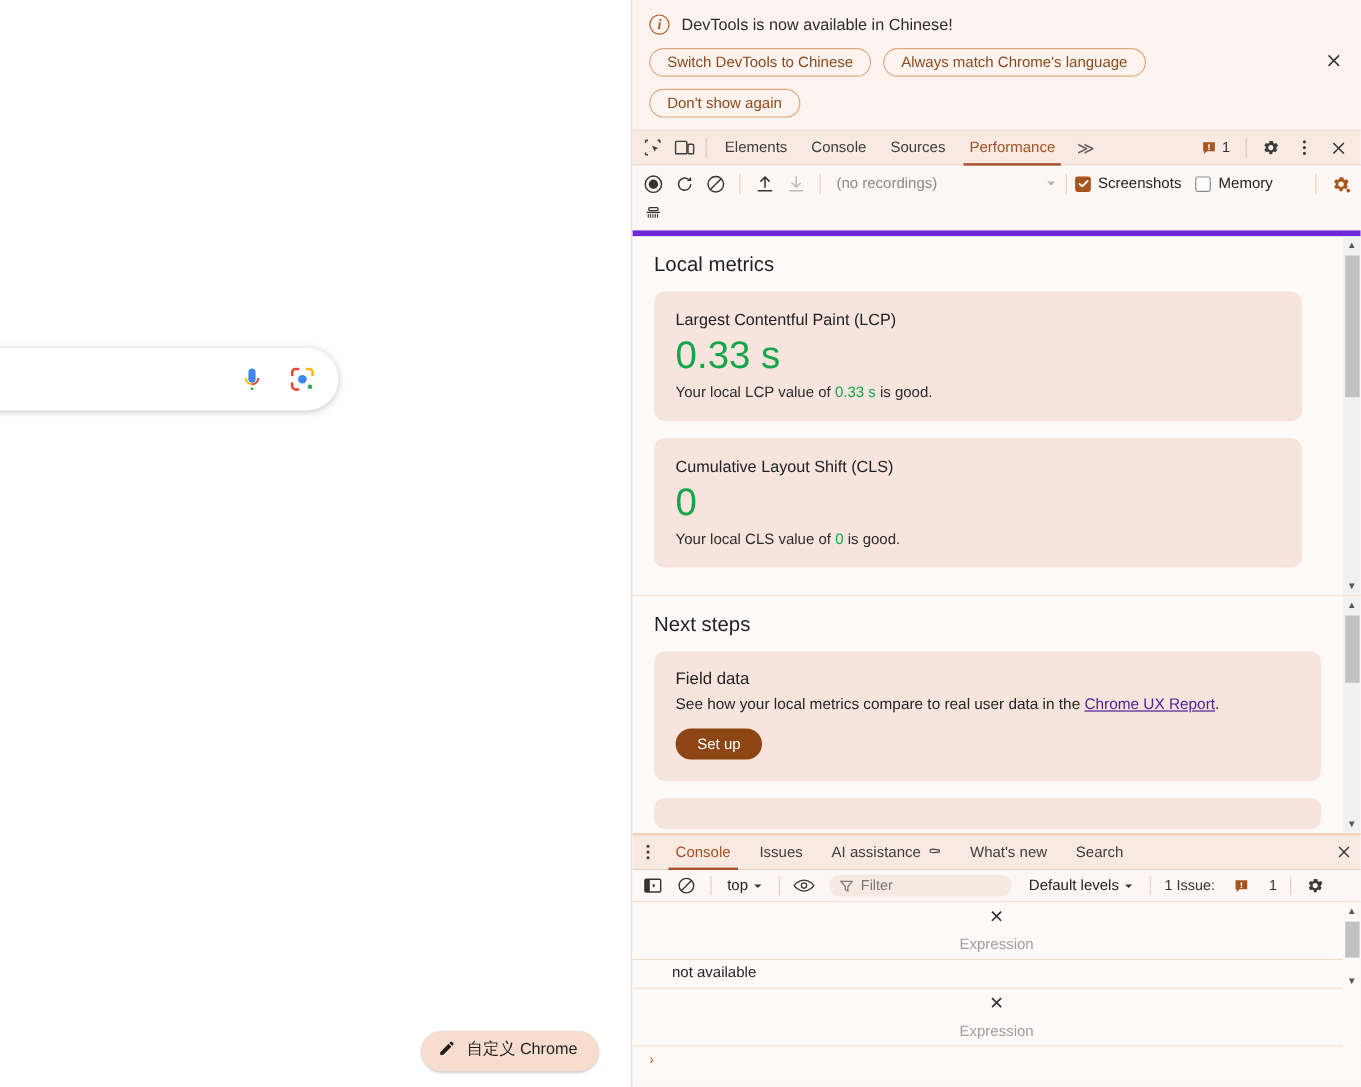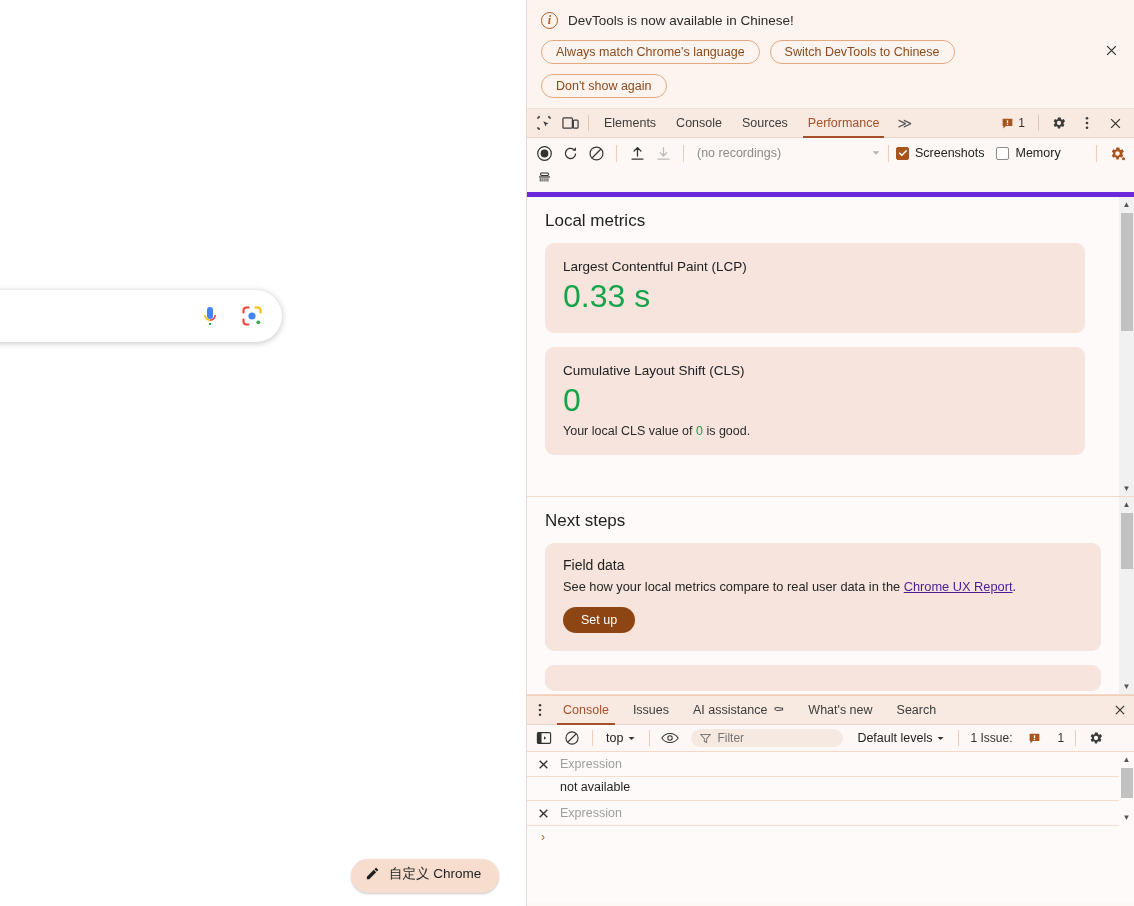--- a/index.html
+++ b/index.html
@@ -244,20 +244,21 @@
   .levels { display:flex; align-items:center; gap:4px; font-size:12.5px; color:#222; padding:0 6px; cursor:pointer; }
   .c-sep { width:1px; height:16px; background:#f0cdb8; margin:0 5px; }
   .issues-chip { display:flex; align-items:center; gap:16px; font-size:12px; color:#333; padding:0 4px; cursor:pointer; }
 
   .console-body { position: relative; background: #fdfaf9; overflow: hidden; }
   .expr-row {
     display: flex; align-items: center; gap: 10px;
     padding: 5px 10px 5px 10px;
     border-bottom: 1px solid #f7dccd;
     font-size: 12.5px;
+    flex-direction: column;
   }
   .expr-placeholder { color: #9e9e9e; }
   .expr-result { padding: 3px 24px 6px 33px; font-size: 12.5px; color: #1f1f1f; border-bottom: 1px solid #f7dccd; }
   .prompt-row { padding: 4px 10px 4px 14px; color: #b8621f; font-size: 12px; }
 
   svg { display: block; }
 </style>
 </head>
 <body>
 
@@ -295,22 +296,22 @@
   </div>
 
   <div id="devtools">
 
     <div class="infobar">
       <div class="infobar-row1">
         <span class="info-circle">i</span>
         <span class="infobar-text">DevTools is now available in Chinese!</span>
       </div>
       <div class="infobar-actions">
+        <button class="pill-btn">Switch DevTools to Chinese</button>
         <button class="pill-btn">Always match Chrome's language</button>
-        <button class="pill-btn">Switch DevTools to Chinese</button>
         <button class="pill-btn">Don't show again</button>
       </div>
       <div class="infobar-close">
         <svg width="15" height="15" viewBox="0 0 24 24">
             <path stroke="#333" stroke-width="2" d="M5 5l14 14M19 5L5 19"></path>
           </svg>
       </div>
     </div>
 
     <div class="tabstrip">
@@ -434,20 +435,23 @@
       </div>
     </div>
 
     <div class="pane" style="height:300px">
       <div class="pane-inner" style="padding-right:49px">
         <div class="section-title">Local metrics</div>
 
         <div class="metric-card">
           <div class="metric-name">Largest Contentful Paint (LCP)</div>
           <div class="metric-value">0.33 s</div>
+          <div class="metric-desc">
+            <span>Your local LCP value of </span><span class="good">0.33 s</span><span> is good.</span>
+          </div>
         </div>
 
         <div class="metric-card">
           <div class="metric-name">Cumulative Layout Shift (CLS)</div>
           <div class="metric-value">0</div>
           <div class="metric-desc">
             <span>Your local CLS value of </span><span class="good">0</span><span> is good.</span>
           </div>
         </div>
       </div>

